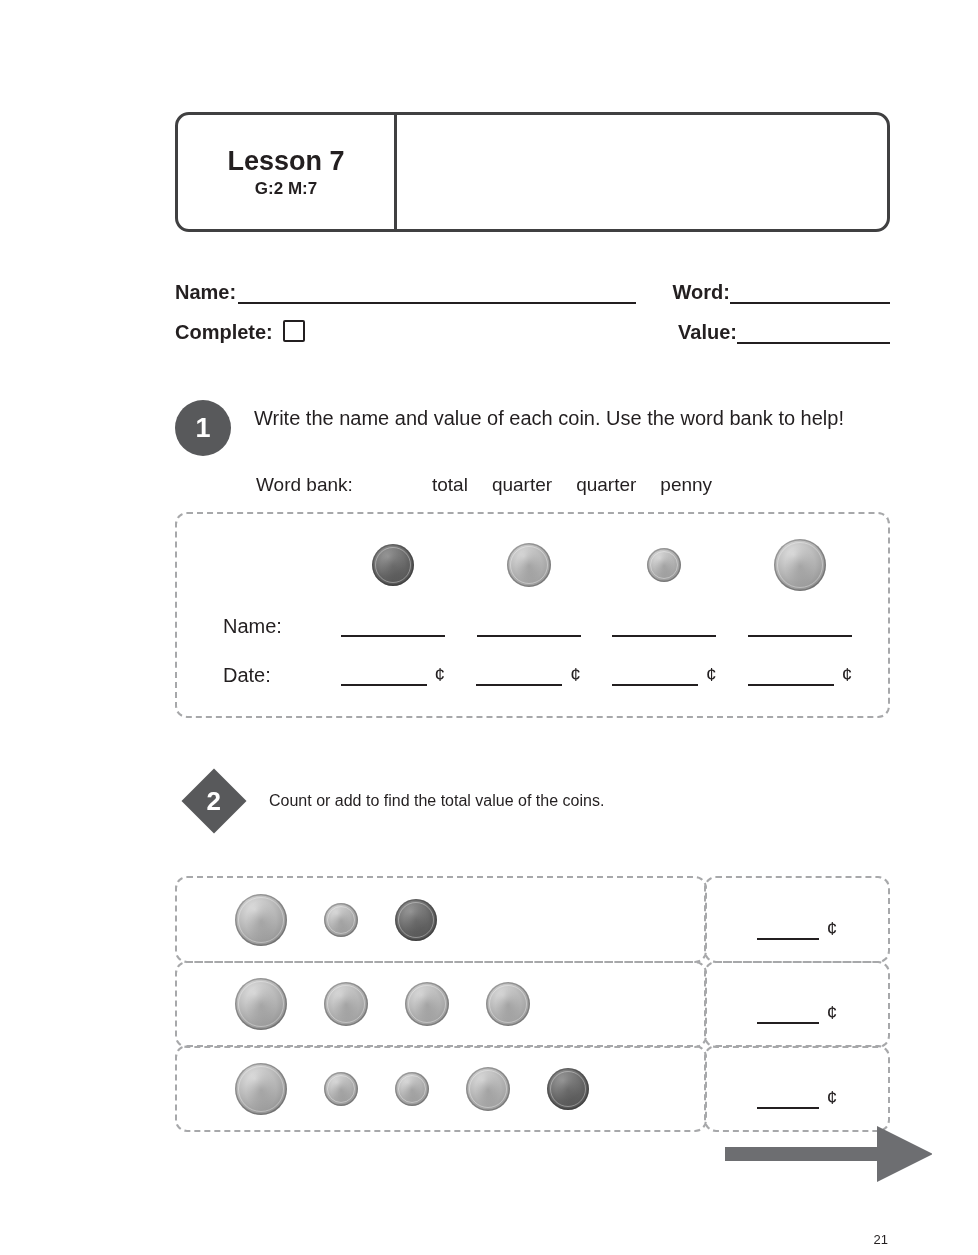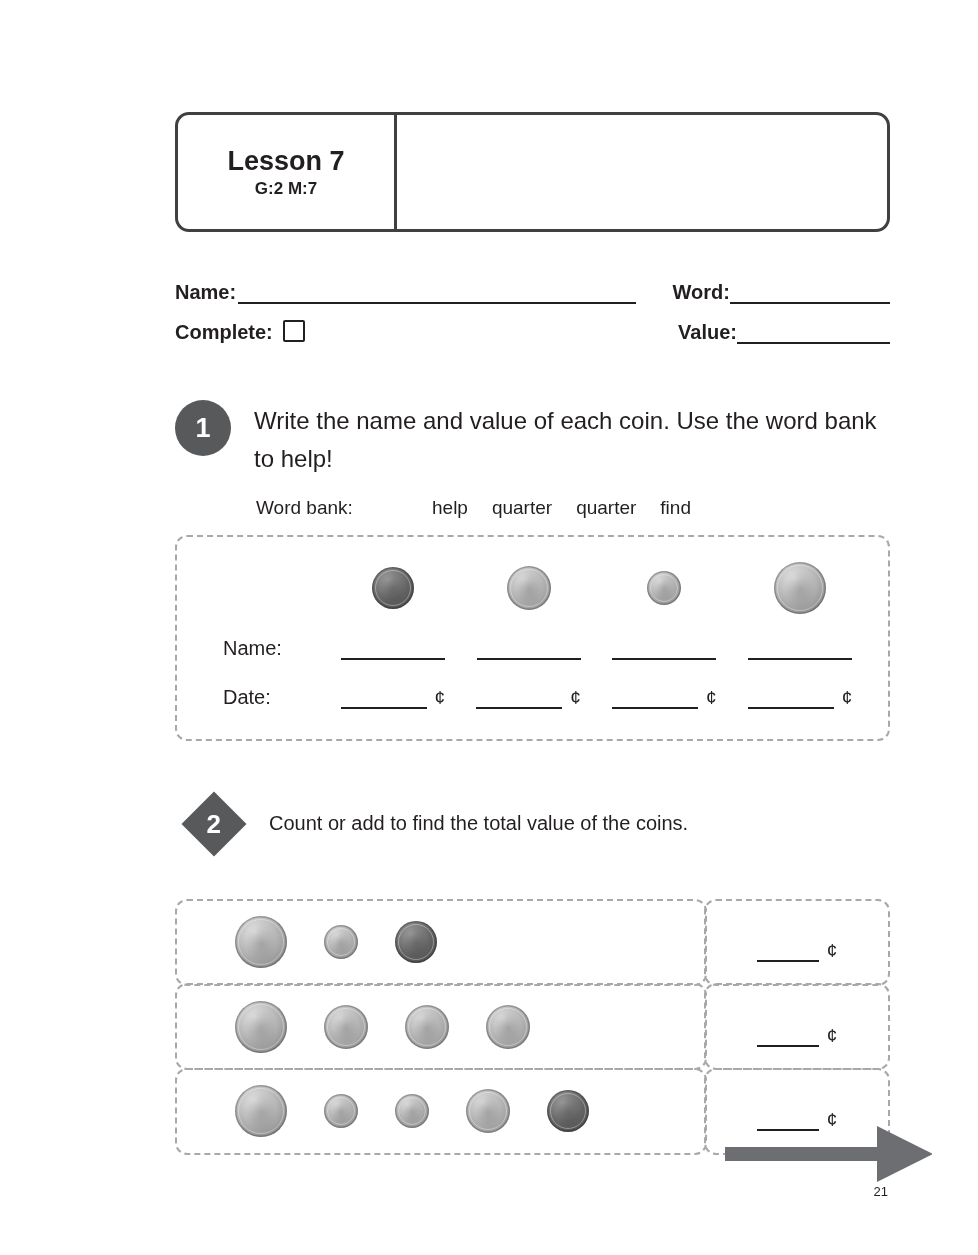--- a/index.html
+++ b/index.html
@@ -53,21 +53,21 @@
   }
   .badge-diamond {
     width:46px; height:46px; background:#58595b; transform:rotate(45deg);
     display:flex; align-items:center; justify-content:center; flex:none;
     margin:8px 0 8px 16px;
   }
   .badge-diamond span { transform:rotate(-45deg); color:#fff; font-size:26px; font-weight:700; }
 
   
   .problem1 { margin-top:56px; display:flex; gap:23px; }
-  .instructions { font-size:24px; line-height:1.6; padding-top:2px; max-width:636px; }
+  .instructions { font-size:20px; line-height:1.6; padding-top:2px; max-width:636px;text-align:center; }
   .word-bank { margin:18px 0 0 81px; display:flex; align-items:flex-start; font-size:19px; }
   .word-bank-label { width:176px; }
   .word-bank-word + .word-bank-word { margin-left:24px; }
 
   .box1 {
     margin-top:16px; border:2.5px dashed #a7a8aa; border-radius:12px;
     padding:14px 20px 16px;
   }
   .box1-row { display:grid; grid-template-columns:128px repeat(4,1fr); align-items:center; }
   .coin-row  { height:74px; }
@@ -91,42 +91,42 @@
     content:""; position:absolute; inset:3px; border-radius:50%;
     border:1px solid rgba(255,255,255,.35);
   }
   .coin-quarter { width:52px; height:52px; background:radial-gradient(circle at 38% 30%, #e2e2e2 0%, #b5b5b5 45%, #8d8d8d 82%, #7b7b7b 100%); }
   .coin-nickel  { width:44px; height:44px; background:radial-gradient(circle at 38% 30%, #dddddd 0%, #b0b0b0 50%, #898989 100%); }
   .coin-dime    { width:34px; height:34px; background:radial-gradient(circle at 38% 30%, #e0e0e0 0%, #adadad 50%, #868686 100%); }
   .coin-penny   { width:42px; height:42px; background:radial-gradient(circle at 38% 30%, #9c9c9c 0%, #636363 52%, #454545 100%); }
 
   
   .problem2 { margin-top:52px; display:flex; align-items:center; gap:32px; }
-  .p2-instructions { font-size:20px; }
+  .p2-instructions { font-size:16px; }
   .p2-rows { margin-top:44px; }
   .p2-row { display:flex; height:87px; }
   .p2-row + .p2-row { margin-top:-2.5px; }
   .p2-left {
     flex:1; border:2.5px dashed #a7a8aa; border-radius:12px;
     display:flex; align-items:center; gap:37px; padding-left:58px;
   }
   .p2-right {
     width:186px; margin-left:-2.5px; border:2.5px dashed #a7a8aa; border-radius:12px;
     display:flex; align-items:center; justify-content:center; padding-top:18px;
   }
   .total-blank { width:62px; margin-right:8px; }
 
   
   .arrow { position:absolute; top:1102px; left:725px; display:flex; align-items:center; }
   .arrow-shaft { width:152px; height:14px; background:#6d6e71; }
   .arrow-head {
     width:0; height:0; border-top:28px solid transparent;
     border-bottom:28px solid transparent; border-left:56px solid #6d6e71;
   }
-  .page-number { position:absolute; top:1160px; right:44px; font-size:13px; color:#231f20; }
+  .page-number { position:absolute; top:1208px; right:44px; font-size:13px; color:#231f20; }
 </style>
 </head>
 <body>
 
 <div class="sheet">
   <div class="content">
 
     <div class="header-box">
       <div class="header-left">
         <div class="lesson-title">Lesson 7</div>
@@ -152,24 +152,24 @@
     <div class="problem1">
       <div class="badge-circle">
         <span>1</span>
       </div>
       <div class="instructions">Write the name and value of each coin. Use the word bank to help!</div>
     </div>
 
     <div class="word-bank">
       <span class="word-bank-label">Word bank:</span>
       <span style="display:flex;">
-          <span class="word-bank-word">help</span>
+          <span class="word-bank-word">total</span>
           <span class="word-bank-word">quarter</span>
           <span class="word-bank-word">quarter</span>
-          <span class="word-bank-word">find</span>
+          <span class="word-bank-word">penny</span>
         </span>
     </div>
 
     <div class="box1">
       <div class="box1-row coin-row">
         <div class="label-cell"></div>
 
       <div class="coin-cell">
             <div class="coin coin-penny"></div>
           </div>

